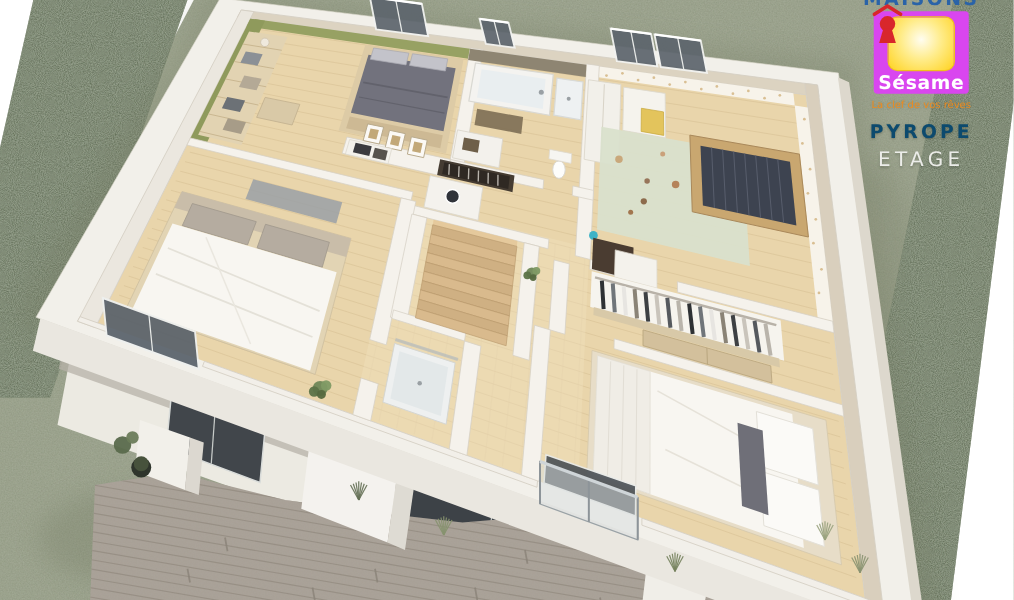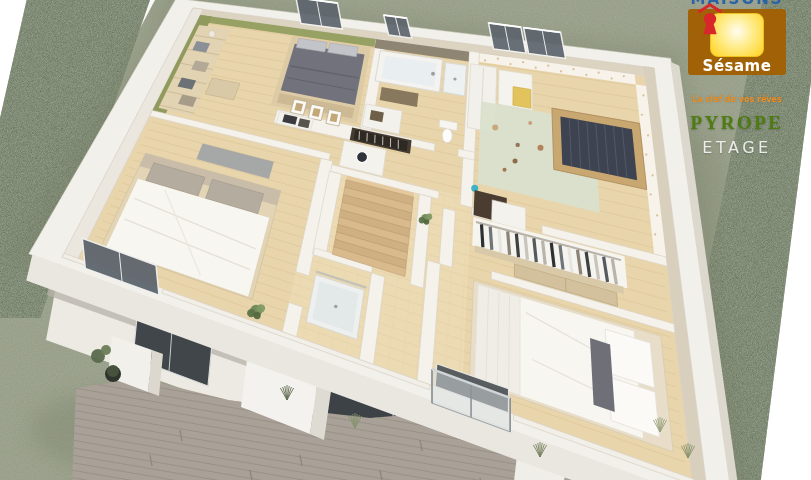--- a/index.html
+++ b/index.html
@@ -2,30 +2,30 @@
 <html><head>
 <meta charset="utf-8">
 <style>
   html,body{margin:0;padding:0;background:#fff;}
   .stage{position:relative;width:811px;height:480px;overflow:hidden;background:#fff;
          font-family:"DejaVu Sans","Liberation Sans",sans-serif;}
   .stage svg{position:absolute;left:0;top:0;}
   .logo{position:absolute;left:684px;top:0;width:106px;text-align:center;}
   .wordmark-clip{height:8px;overflow:hidden;}
   .wordmark-text{font-size:15px;font-weight:bold;color:#2a63a8;letter-spacing:2px;margin-top:-10px;}
-  .logo-square{margin:1px auto 0;width:98px;height:66px;background:#a16207;border-radius:3px;
+  .logo-square{margin:1px auto 0;width:76px;height:66px;background:#d946ef;border-radius:3px;
                padding-top:4px;box-sizing:border-box;}
   .keyplate{width:54px;height:44px;margin:0 auto;border-radius:8px;
             background:radial-gradient(circle at 50% 42%, #fffdf0 0%, #ffec8a 45%, #ffd21e 100%);
             border:1px solid #eec21c;box-sizing:border-box;}
   .logo-name{color:#ffffff;font-weight:bold;font-size:15px;margin-top:0px;letter-spacing:.5px;}
-  .tagline{color:#ee8c1f;font-size:8px;font-weight:bold;margin-top:20px;
+  .tagline{color:#ee8c1f;font-size:8px;font-weight:normal;margin-top:4px;
            text-shadow:0 0 2px rgba(60,60,40,.25);}
-  .project{color:#4d7c0f;font-size:19px;font-weight:bold;letter-spacing:2.5px;margin-top:8px;
-           text-shadow:0 1px 2px rgba(40,45,35,.35);font-family:Liberation Serif, serif;}
+  .project{color:#0c4a6e;font-size:15px;font-weight:bold;letter-spacing:2.5px;margin-top:8px;
+           text-shadow:0 1px 2px rgba(40,45,35,.35);}
   .floor{color:#f3f3f1;font-size:16px;letter-spacing:3.5px;margin-top:4px;opacity:.93;
          text-shadow:0 1px 2px rgba(40,45,35,.3);}
 </style>
 </head>
 <body>
 
 <div class="stage">
   <svg id="scene" width="811" height="480" viewBox="0 0 811 480">
       <defs>
         <filter id="grassTex" x="-3%" y="-3%" width="106%" height="106%">

